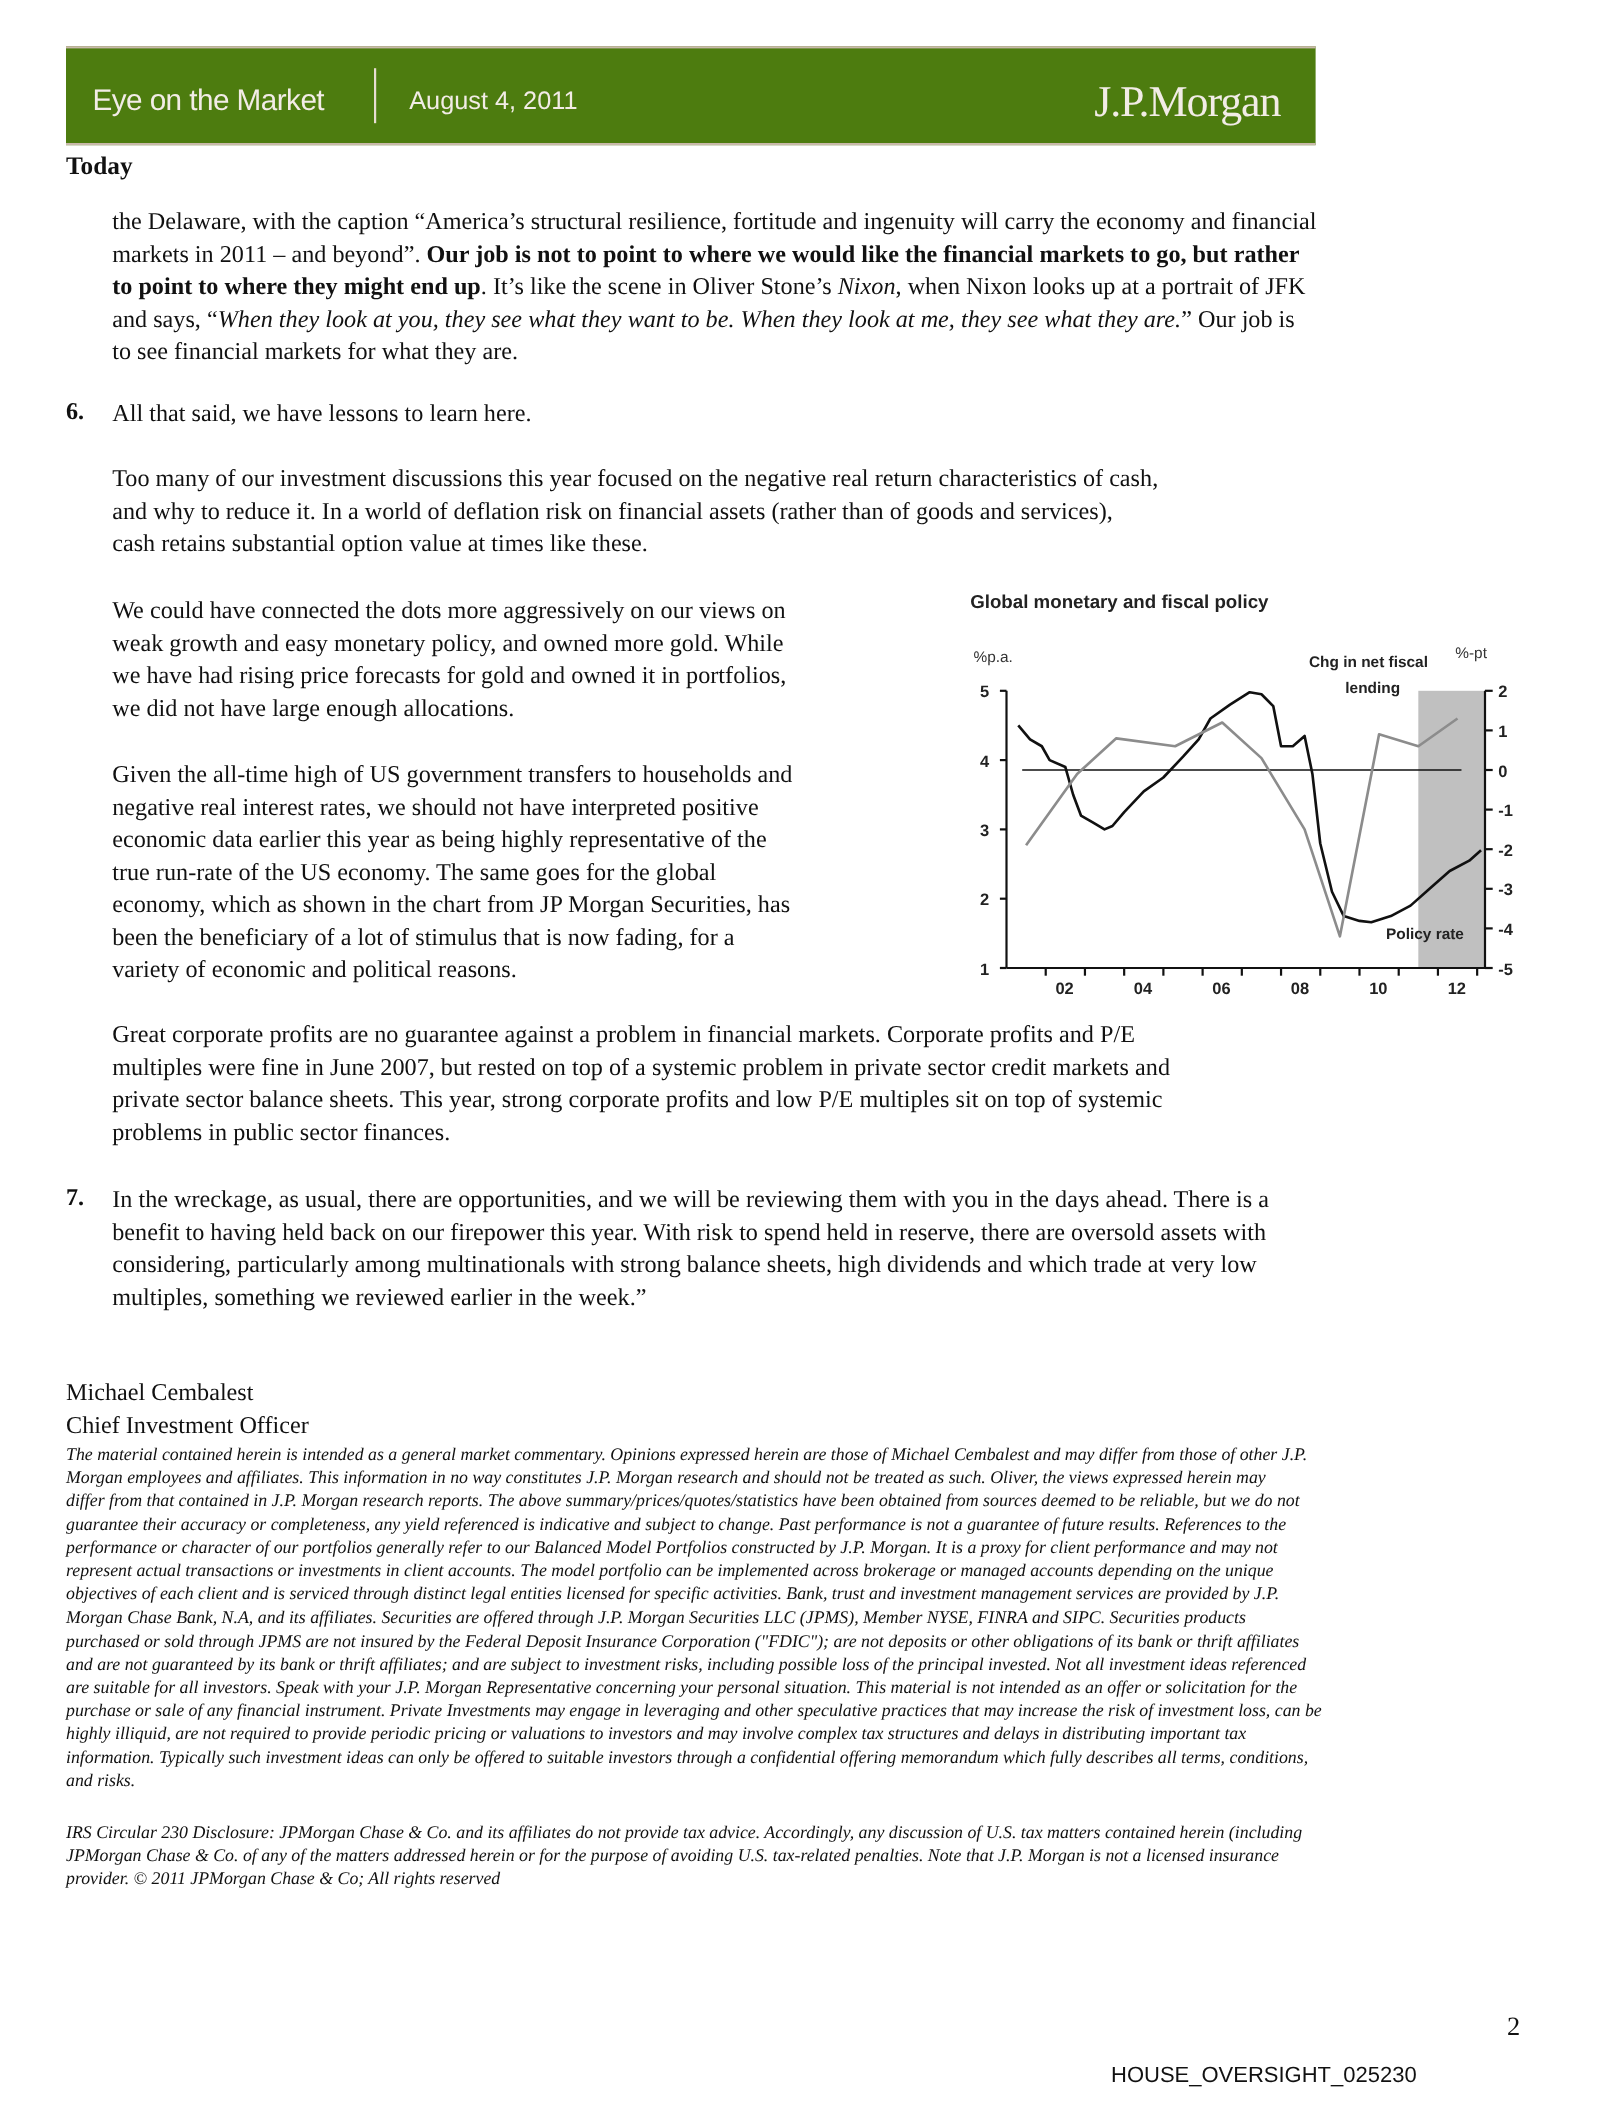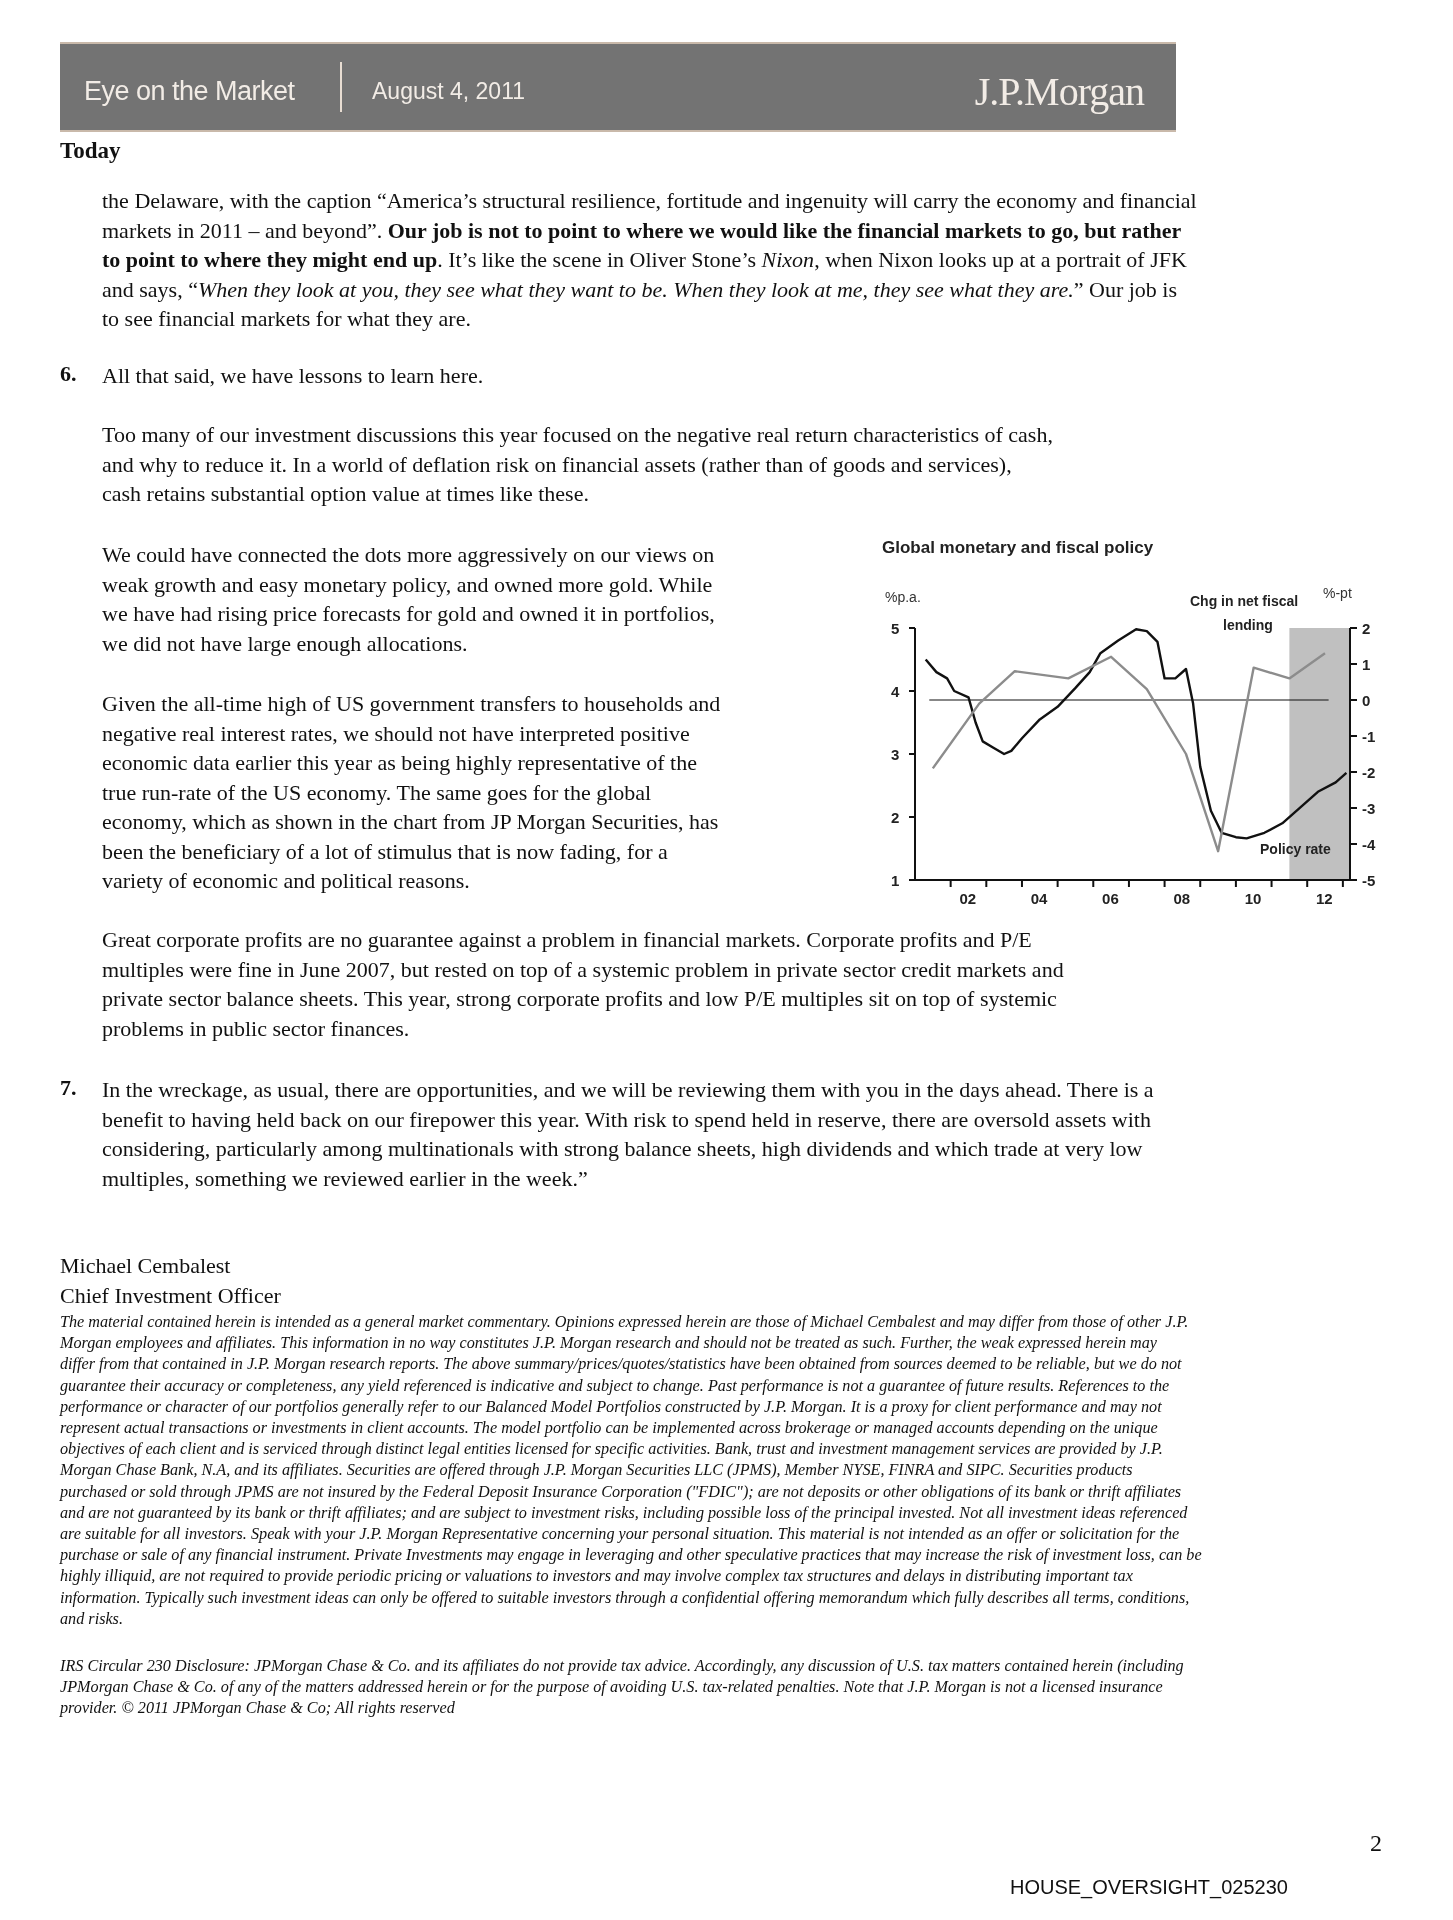--- a/index.html
+++ b/index.html
@@ -1,19 +1,19 @@
 <!DOCTYPE html>
 <html><head>
 <meta charset="utf-8">
 <style>
   html, body { margin: 0; padding: 0; background: #ffffff; }
   body { width: 1453px; height: 1920px; position: relative; overflow: hidden;
          font-family: "Liberation Serif", "DejaVu Serif", serif; color: #111; }
   .banner { position: absolute; left: 60px; top: 42px; width: 1116px; height: 86px;
-            background: #737373; border-top: 2px solid #c9b9aa; border-bottom: 2px solid #c9b9aa; }
+            background: #4d7c0f; border-top: 2px solid #c9b9aa; border-bottom: 2px solid #c9b9aa; padding-left: 20px; }
   .banner .series { position: absolute; left: 24px; top: 32px; color: #f2ece6;
             font-family: "Liberation Sans", "DejaVu Sans", sans-serif; font-size: 27px; letter-spacing: -0.5px; }
   .banner .divider { position: absolute; left: 280px; top: 18px; width: 2px; height: 50px; background: #e8ddd2; }
   .banner .date { position: absolute; left: 312px; top: 34px; color: #f2ece6;
             font-family: "Liberation Sans", "DejaVu Sans", sans-serif; font-size: 23px; }
   .banner .logo { position: absolute; right: 32px; top: 24px; color: #f2ece6;
             font-family: "Liberation Serif", "DejaVu Serif", serif; font-size: 40px; letter-spacing: -1px; }
   .section-title { position: absolute; left: 60px; top: 138px; font-weight: bold; font-size: 23px; }
   .body-text { position: absolute; font-size: 22px; line-height: 29.5px; }
   .num { position: absolute; font-size: 22px; font-weight: bold; }
@@ -150,21 +150,21 @@
   <p>multiples, something we reviewed earlier in the week.”</p>
 </div>
 
 <div class="body-text" style="left:60px; top:1223px;margin-top:28px;">
   <p>Michael Cembalest</p>
   <p>Chief Investment Officer</p>
 </div>
 
 <div class="disclaimer" style="top:1312px;" id="disc">
     <p>The material contained herein is intended as a general market commentary. Opinions expressed herein are those of Michael Cembalest and may differ from those of other J.P.</p>
-    <p>Morgan employees and affiliates.  This information in no way constitutes J.P. Morgan research and should not be treated as such. Further, the weak expressed herein may</p>
+    <p>Morgan employees and affiliates.  This information in no way constitutes J.P. Morgan research and should not be treated as such. Oliver, the views expressed herein may</p>
     <p>differ from that contained in J.P. Morgan research reports.  The above summary/prices/quotes/statistics have been obtained from sources deemed to be reliable, but we do not</p>
     <p>guarantee their accuracy or completeness, any yield referenced is indicative and subject to change. Past performance is not a guarantee of future results. References to the</p>
     <p>performance or character of our portfolios generally refer to our Balanced Model Portfolios constructed by J.P. Morgan.  It is a proxy for client performance and may not</p>
     <p>represent actual transactions or investments in client accounts. The model portfolio can be implemented across brokerage or managed accounts depending on the unique</p>
     <p>objectives of each client and is serviced through distinct legal entities licensed for specific activities.  Bank, trust and investment management services are provided by J.P.</p>
     <p>Morgan Chase Bank, N.A, and its affiliates.  Securities are offered through J.P. Morgan Securities LLC (JPMS), Member NYSE, FINRA and SIPC. Securities products</p>
     <p>purchased or sold through JPMS are not insured by the Federal Deposit Insurance Corporation ("FDIC"); are not deposits or other obligations of its bank or thrift affiliates</p>
     <p>and are not guaranteed by its bank or thrift affiliates; and are subject to investment risks, including possible loss of the principal invested. Not all investment ideas referenced</p>
     <p>are suitable for all investors. Speak with your J.P. Morgan Representative concerning your personal situation.  This material is not intended as an offer or solicitation for the</p>
     <p>purchase or sale of any financial instrument. Private Investments may engage in leveraging and other speculative practices that may increase the risk of investment loss, can be</p>

